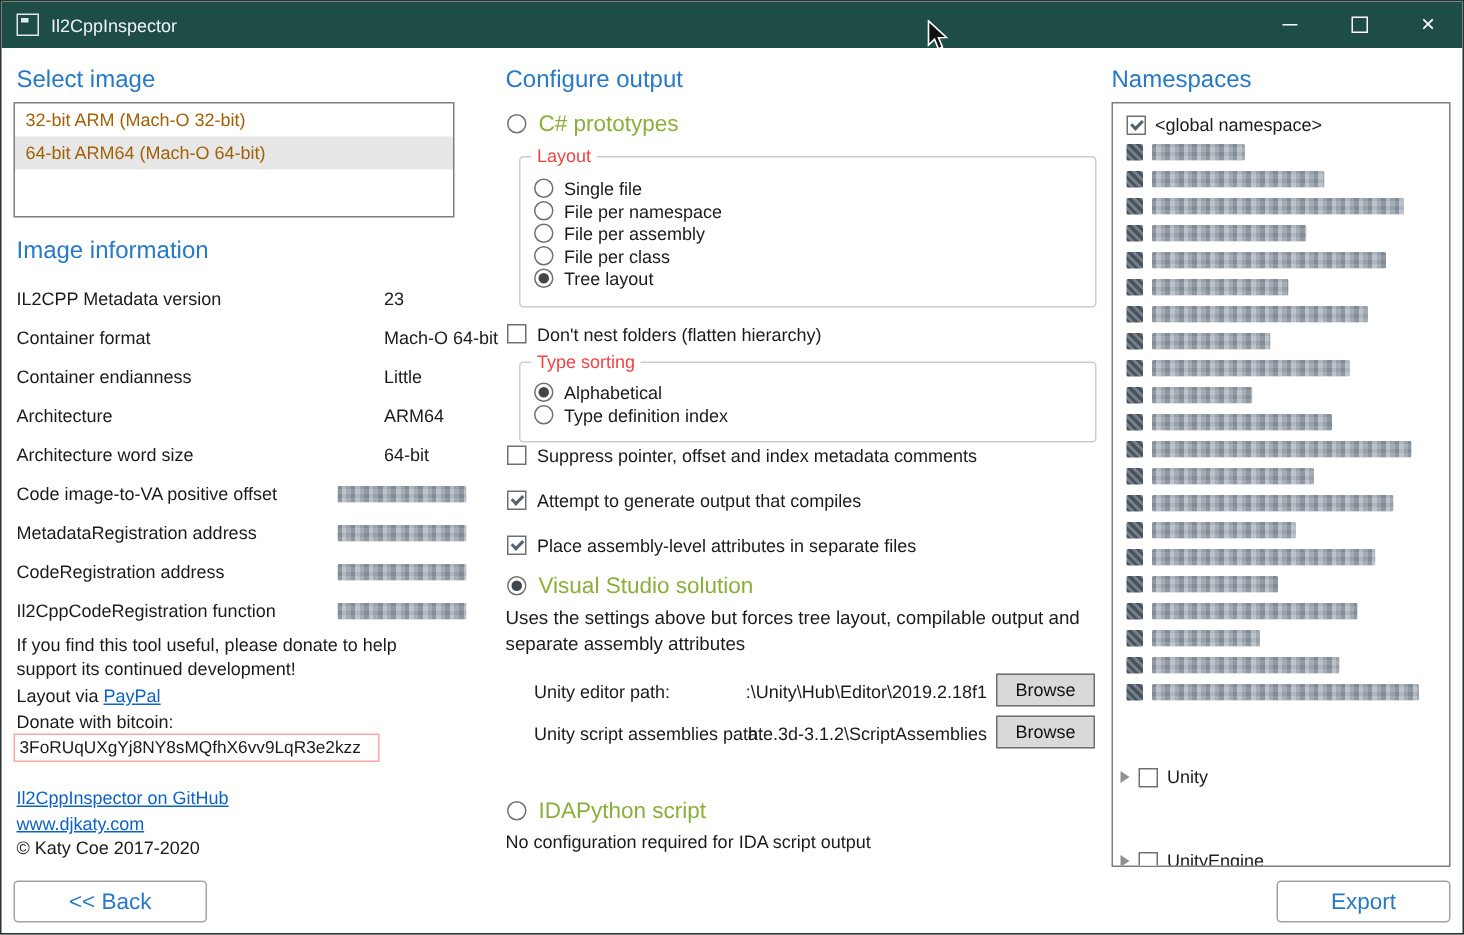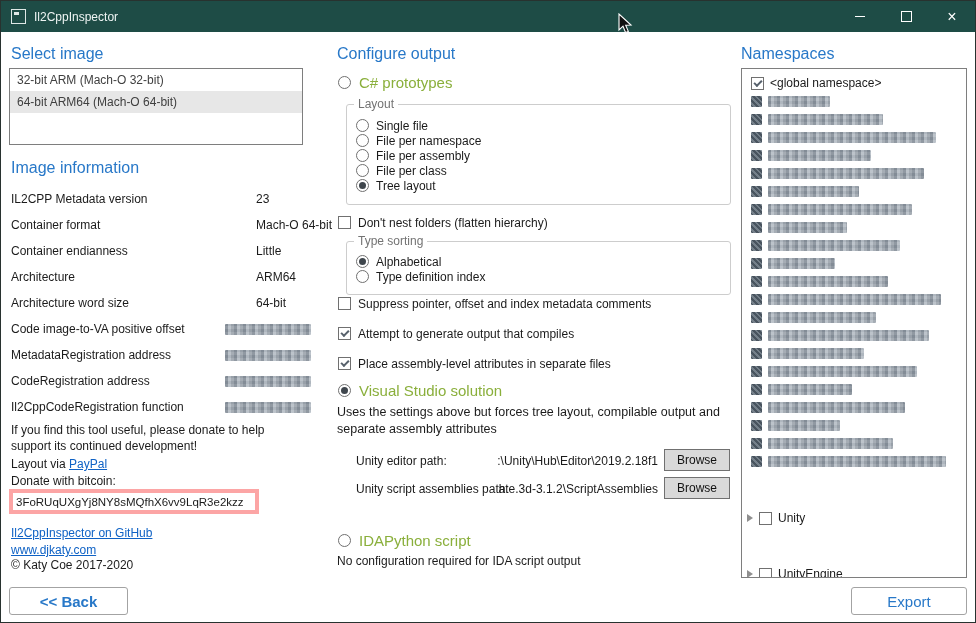--- a/index.html
+++ b/index.html
@@ -20,36 +20,36 @@
   .green-label{color:#8aaf3b;font-size:15px;white-space:nowrap;}
   .txt{font-size:12px;color:#1b1b1b;}
   .link{color:#0f62c5;text-decoration:underline;font-size:12px;cursor:pointer;}
   .radio{width:13px;height:13px;border:1px solid #707070;border-radius:50%;background:#fff;box-sizing:border-box;position:relative;flex:none;}
   .radio.sel::after{content:"";position:absolute;left:2px;top:2px;right:2px;bottom:2px;background:#3f464d;border-radius:50%;}
   .cb{width:13px;height:13px;border:1px solid #707070;background:#fff;box-sizing:border-box;position:relative;flex:none;}
   .cb.on::after{content:"";position:absolute;left:2px;top:2px;width:6px;height:3px;border-left:2px solid #57616c;border-bottom:2px solid #57616c;transform:rotate(-45deg);}
   .opt{display:flex;align-items:center;gap:7px;height:15px;font-size:12px;color:#1b1b1b;white-space:nowrap;}
   .opt-lg{display:flex;align-items:center;gap:8px;white-space:nowrap;text-align:right;}
   .group{position:absolute;border:1px solid #cdcdcd;border-radius:3px;box-sizing:border-box;}
-  .gtitle{position:absolute;top:-8px;left:7px;background:#fff;padding:0 4px;color:#737373;font-size:12px;}
+  .gtitle{position:absolute;top:-8px;left:7px;background:#fff;padding:0 4px;color:#ef4444;font-size:12px;}
   .gbody{padding:13px 0 0 9px;display:flex;flex-direction:column;gap:0;}
   .btn-big{background:#fff;border:1px solid #a3a3a3;border-radius:3px;color:#2878c8;font-size:15px;display:flex;align-items:center;justify-content:center;box-sizing:border-box;cursor:pointer;}
   .btn-browse{position:absolute;width:66px;height:22px;background:#d9d9d9;border:1px solid #707070;font-size:12px;color:#111;display:flex;align-items:center;justify-content:center;box-sizing:border-box;cursor:pointer;}
   
   .listbox{position:absolute;border:1px solid #7e7e7e;background:#fff;box-sizing:border-box;}
-  .lb-item{height:22px;line-height:22px;padding:0 7px;font-size:12px;color:#404040;white-space:nowrap;}
+  .lb-item{height:22px;line-height:22px;padding:0 7px;font-size:12px;color:#a16207;white-space:nowrap;}
   .lb-item.sel{background:#e7e7e7;}
   .info-row{display:flex;align-items:center;height:26px;}
   .il{width:245px;flex:none;font-size:12px;color:#1b1b1b;white-space:nowrap;}
   .iv{font-size:12px;color:#1b1b1b;white-space:nowrap;}
   .blur-chip{height:11px;border-radius:1px;display:inline-block;
     background:repeating-linear-gradient(90deg,rgba(95,106,118,.55) 0 3px,rgba(176,184,192,.55) 3px 6px,rgba(134,143,152,.55) 6px 9px),
                repeating-linear-gradient(0deg,#ccd1d7 0 3px,#aeb5bd 3px 6px);}
   .val-chip{width:86px;margin-left:-31px;}
-  .bitcoin-input{position:absolute;width:236px;height:17px;border:4px solid #fca5a5;font-family:"Liberation Sans",sans-serif;font-size:11.5px;padding:0 3px;box-sizing:content-box;color:#1b1b1b;}
+  .bitcoin-input{position:absolute;width:236px;height:17px;border:1px solid #fca5a5;font-family:"Liberation Sans",sans-serif;font-size:11.5px;padding:0 3px;box-sizing:content-box;color:#1b1b1b;}
   
   .path-value{font-size:12px;color:#1b1b1b;text-align:right;white-space:nowrap;overflow:hidden;}
   
   .nslist{position:absolute;border:1px solid #7e7e7e;background:#fff;box-sizing:border-box;overflow:hidden;padding-top:5px;}
   .ns-row{display:flex;align-items:center;gap:6px;height:18px;padding-left:9px;font-size:12px;color:#1b1b1b;white-space:nowrap;}
   .ns-row.u{height:16px;padding-left:5px;margin-top:40px;}
   .ns-row.indent{padding-left:21px;}
   .blur-check{width:11px;height:11px;flex:none;border-radius:1px;
     background:repeating-linear-gradient(45deg,#49545f 0 2px,#75808a 2px 4px);}
   .exp{width:0;height:0;border-left:6px solid #8f8f8f;border-top:4px solid transparent;border-bottom:4px solid transparent;flex:none;}
@@ -129,21 +129,21 @@
   <div class="txt abs" style="left:10px;top:456px;">
     <span>Layout via </span><span class="link">PayPal</span>
   </div>
   <div class="txt abs" style="left:10px;top:473px;">Donate with bitcoin:</div>
   <input class="bitcoin-input abs" style="left: 8px; top: 488px;" value="3FoRUqUXgYj8NY8sMQfhX6vv9LqR3e2kzz">
 
   <div class="abs" style="left:10px;top:522px;"><span class="link">Il2CppInspector on GitHub</span></div>
   <div class="abs" style="left:10px;top:539px;"><span class="link">www.djkaty.com</span></div>
   <div class="txt abs" style="left:10px;top:557px;">© Katy Coe 2017-2020</div>
 
-  <button class="btn-big abs" style="left:8px;top:586px;width:119px;height:28px;font-weight:bold;">&lt;&lt; Back</button>
+  <button class="btn-big abs" style="left:8px;top:586px;width:129px;height:28px;">&lt;&lt; Back</button>
 
   <div class="col-header abs" style="left:336px;top:44px;">Configure output</div>
 
   <div class="opt-lg abs" style="left:337px;top:73px;">
     <span class="radio"></span>
     <span class="green-label">C# prototypes</span>
   </div>
 
   <div class="group" style="left:345px;top:103px;width:385px;height:101px;">
     <span class="gtitle">Layout</span>

